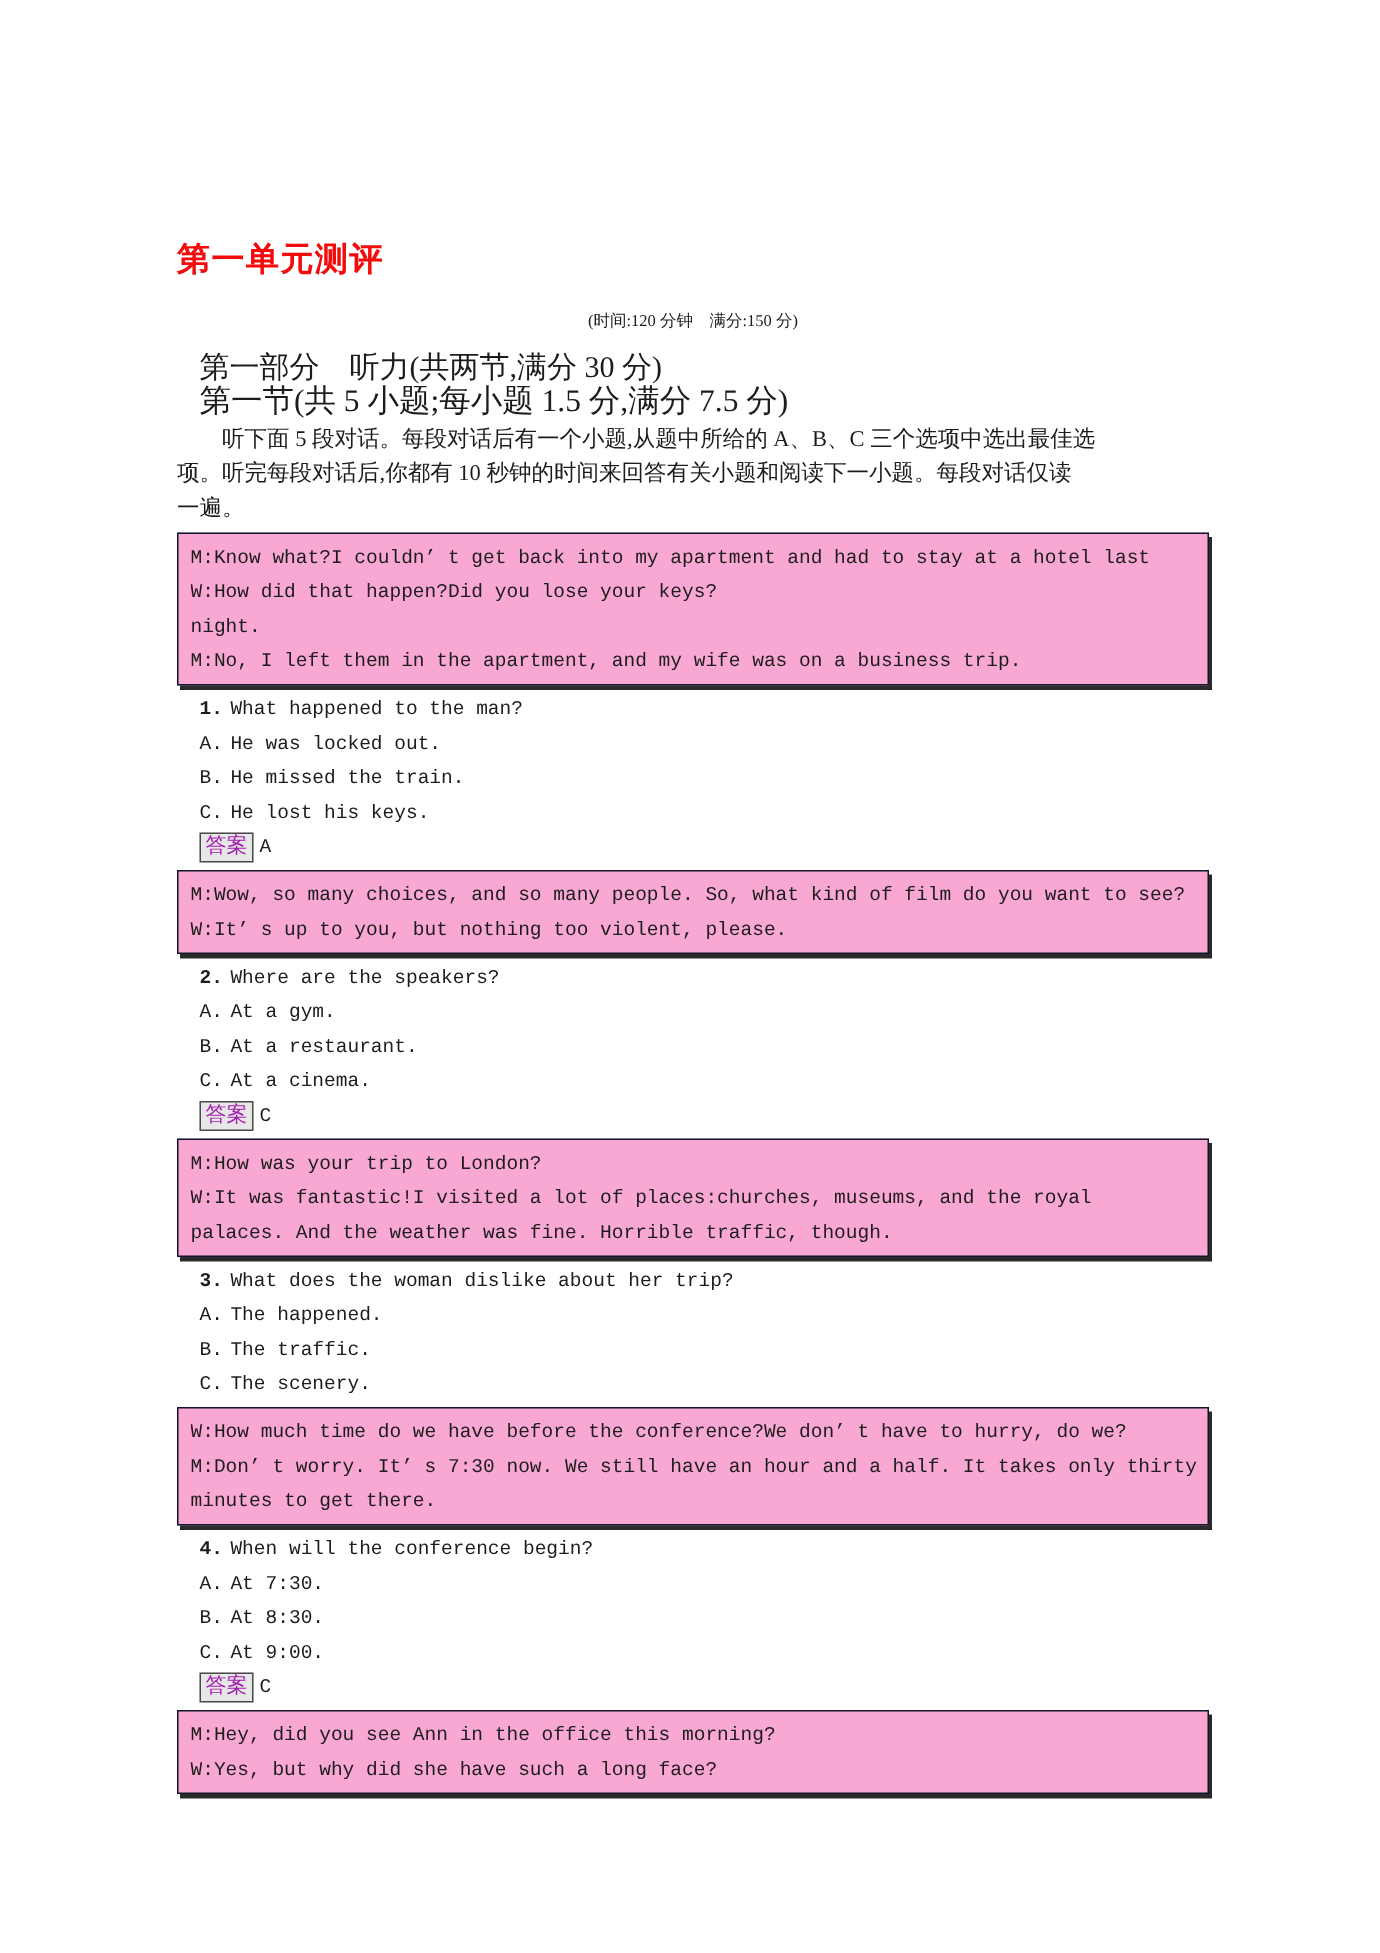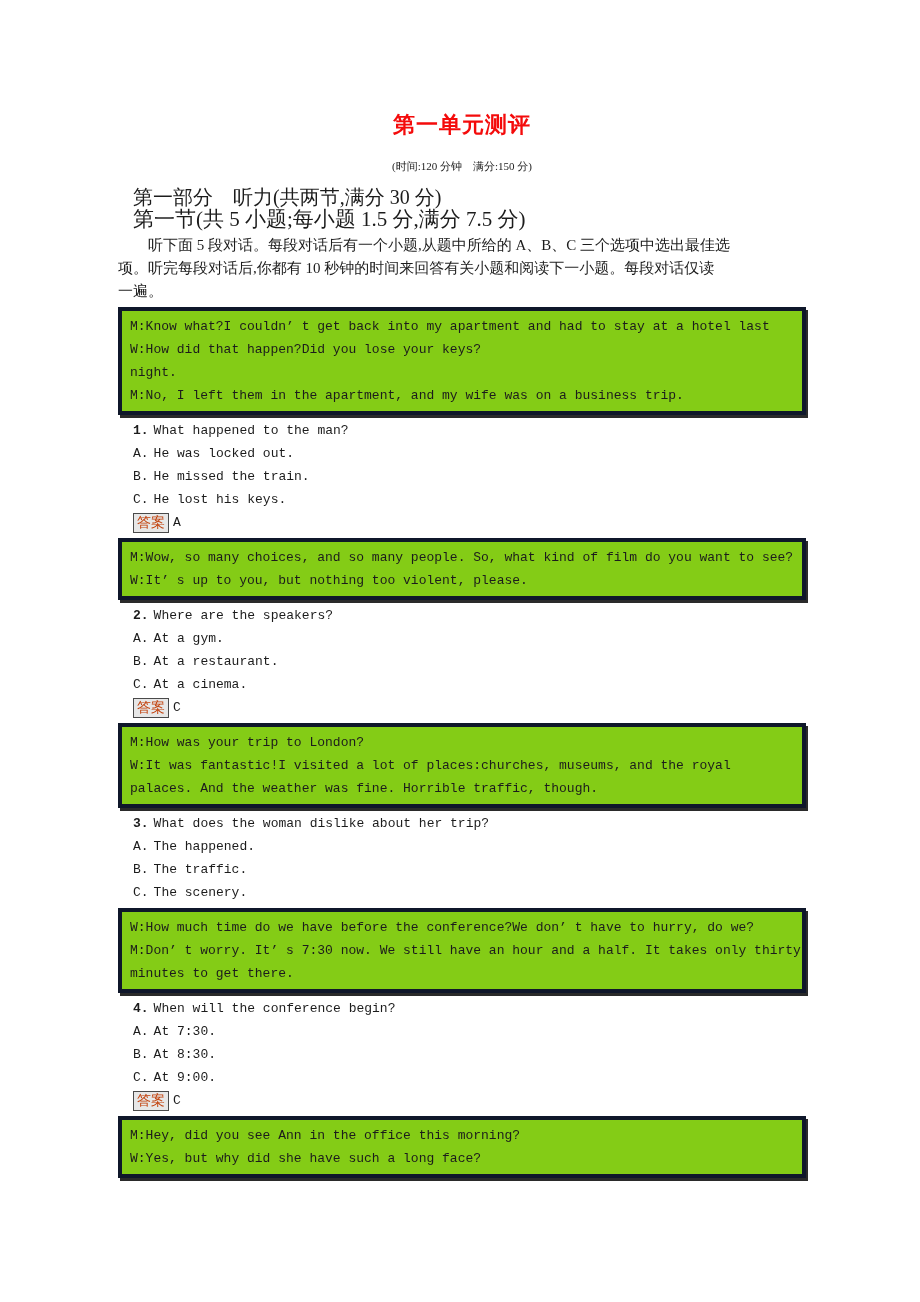--- a/index.html
+++ b/index.html
@@ -12,27 +12,27 @@
   }
   .content{
     margin-left:118px;
     width:688px;
     padding-top:112px;
   }
   .zh{font-family:"Liberation Serif","DejaVu Serif",serif;}
   .en{font-family:"Liberation Mono","DejaVu Sans Mono",monospace;font-size:13px;}
 
   .doc-title{
-    text-align:center;
     font-family:"Liberation Serif","DejaVu Serif",serif;
     font-weight:bold;
     font-size:22px;
     line-height:26px;
     color:#f40b0b;
     letter-spacing:1px;
+    margin-top:48px;
   }
   .meta-line{
     text-align:center;
     margin-top:18px;
     font-size:11px;
     line-height:20px;
   }
   .part-heading{
     margin-top:10px;
     padding-left:15px;
@@ -47,24 +47,24 @@
   .instructions{
     margin-top:4px;
     font-size:15px;
     line-height:23px;
   }
   .instructions .iline{white-space:pre;overflow:hidden;}
   .instructions .iline.first{text-indent:2em;}
 
   .dialogue-box{
     margin-top:4px;
-    border:4px solid #0f172a;
+    border:1px solid #0f172a;
     box-shadow:2px 3px 0 0 #2a2a2a;
     padding:4px 0 4px 8px;
-    background:#84cc16;
+    background:#f9a8d4;
   }
   .dialogue-box .dline{
     white-space:pre;
     overflow:hidden;
     line-height:23px;
   }
 
   .question-block{margin-top:4px;padding-left:15px;}
   .q-line,.opt-line,.answer-row{line-height:23px;}
   .qnum{font-weight:bold;}
@@ -72,21 +72,21 @@
   .opt-text{margin-left:5px;}
 
   .answer-badge{
     display:inline-block;
     font-family:"Liberation Serif","DejaVu Serif",serif;
     font-size:14px;
     line-height:17px;
     padding:0 3px 1px 3px;
     border:1px solid #4a4a4a;
     background:#e7e7e7;
-    color:#c2410c;
+    color:#a21caf;
     vertical-align:middle;
   }
   .answer-letter{margin-left:4px;vertical-align:middle;}
 </style>
 </head>
 <body>
 
 <div class="page">
   <div class="content">
 

